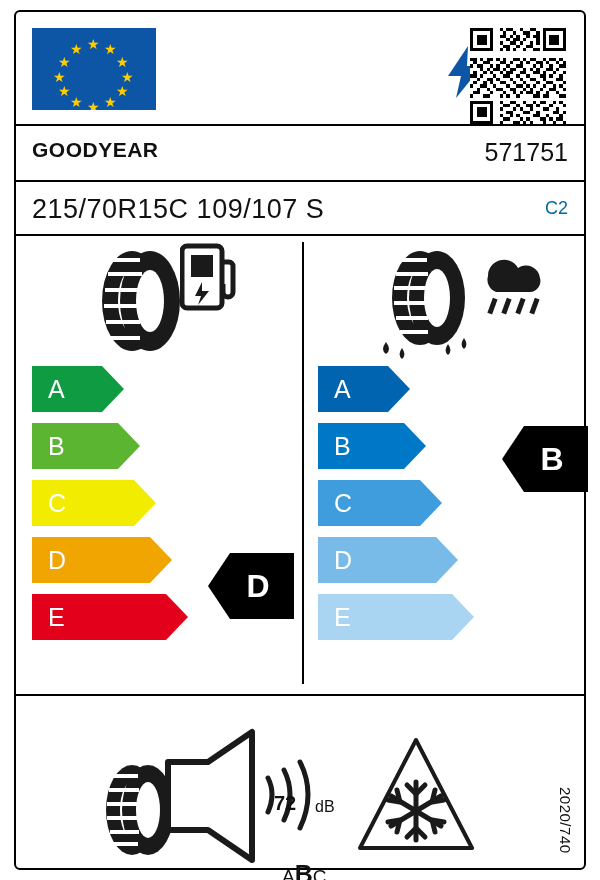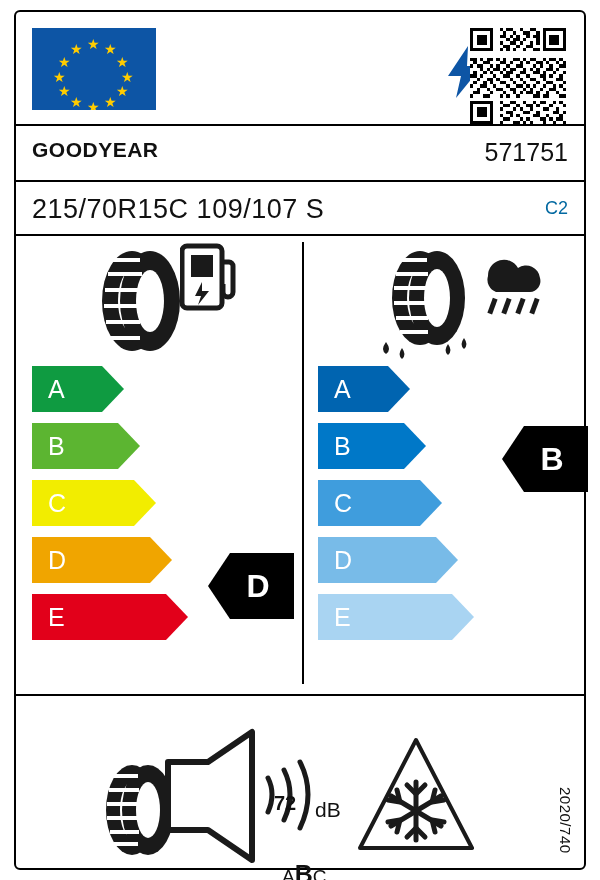--- a/index.html
+++ b/index.html
@@ -147,21 +147,21 @@
     left: 0; top: 686px;
     width: 100%; height: 172px;
   }
   .noise-wrap { position: absolute; left: 86px; top: 30px; width: 250px; height: 140px; }
   .db-value {
     position: absolute; left: 160px; top: 64px;
     font-size: 20px; font-weight: bold; color: #111; margin-left: 12px;
   }
   .db-unit {
     position: absolute; left: 213px; top: 70px;
-    font-size: 21px; color: #111;
+    font-size: 16px; color: #111;
   }
   .abc {
     position: absolute; left: 180px; top: 132px;
     font-size: 19px; color: #111;
   }
   .abc b { font-size: 25px; }
   .snow { position: absolute; left: 340px; top: 38px; }
   .year {
     position: absolute;
     right: 10px; bottom: 16px;

